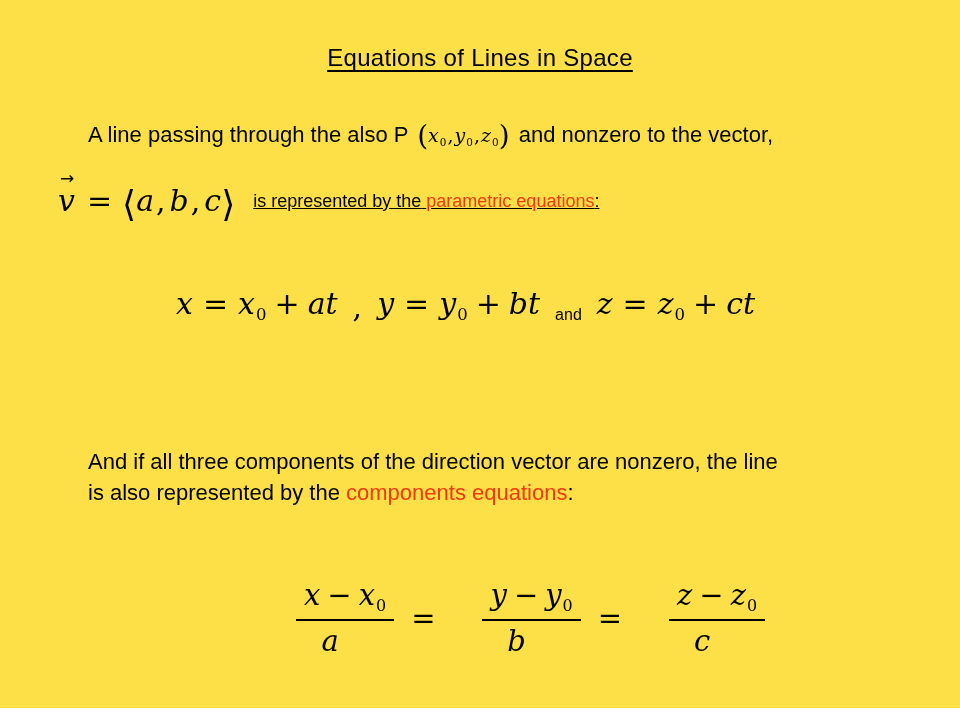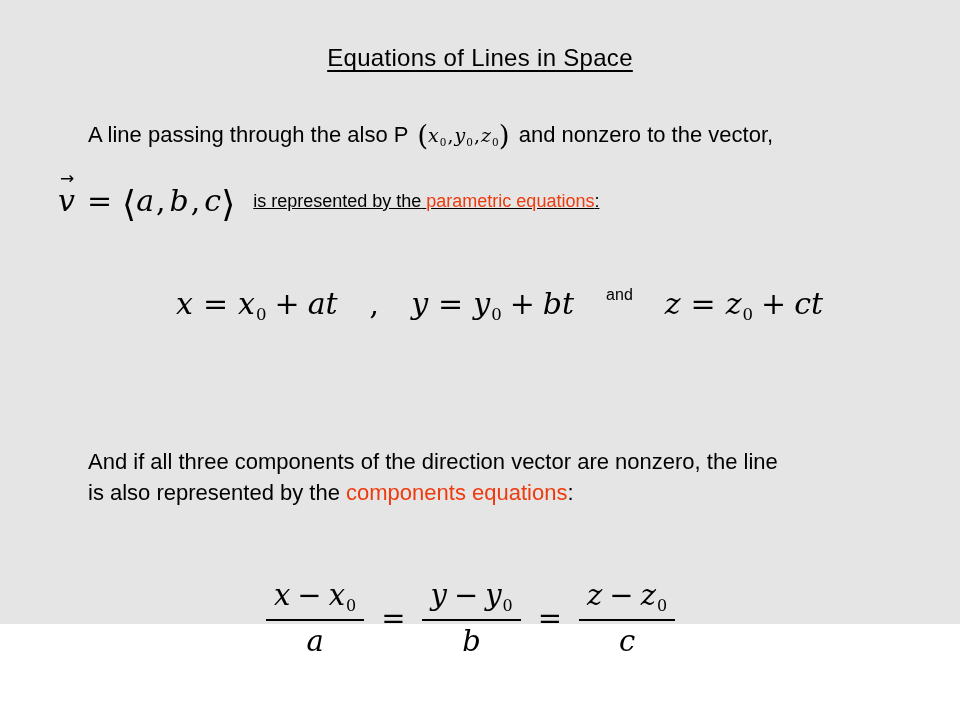--- a/index.html
+++ b/index.html
@@ -8,22 +8,22 @@
     width: 960px;
     height: 720px;
     background: #ffffff;
     font-family: "Liberation Sans", sans-serif;
     color: #000000;
     overflow: hidden;
   }
   .slide {
     position: relative;
     width: 960px;
-    height: 624px;
-    background: #e5e5e5;
+    height: 708px;
+    background: #fde047;
   }
   
   .title-row {
     position: absolute;
     top: 44px;
     left: 0;
     width: 100%;
     text-align: center;
     font-size: 24px;
   }
@@ -100,22 +100,22 @@
   }
   .vcomma { font-family: "DejaVu Serif", serif; margin: 0 4px 0 2px; }
   .vtext { font-size: 18px; padding-top: 2px; text-decoration: underline; }
 
   
   .param-row {
     position: absolute;
     left: 176px;
     top: 286px;
     display: flex;
-    align-items: flex-start;
-    gap: 32px;
+    align-items: flex-end;
+    gap: 15px;
     font-size: 30px;
   }
   .eqgroup { white-space: nowrap; font-family: "DejaVu Serif", serif; }
   .op { font-family: "DejaVu Serif", serif; margin: 0 8px; }
   .psep { font-family: "DejaVu Serif", serif; }
   .conj { font-family: "Liberation Sans", sans-serif; font-size: 16px; }
 
   
   .sym-row {
     position: absolute;
@@ -125,20 +125,21 @@
     align-items: center;
     gap: 14px;
     font-size: 29px;
     font-family: "DejaVu Serif", serif;
   }
   .frac { display: inline-flex; flex-direction: column; align-items: center; }
   .frac .num {
     padding: 0 8px 4px 8px;
     border-bottom: 2px solid #000;
     white-space: nowrap;
+    margin-left: 30px;
   }
   .frac .den { padding-top: 3px; }
   .minus { margin: 0 7px; }
   .sym-eq { padding: 0 3px; }
 </style>
 </head>
 <body>
 
 <div class="slide">
 

